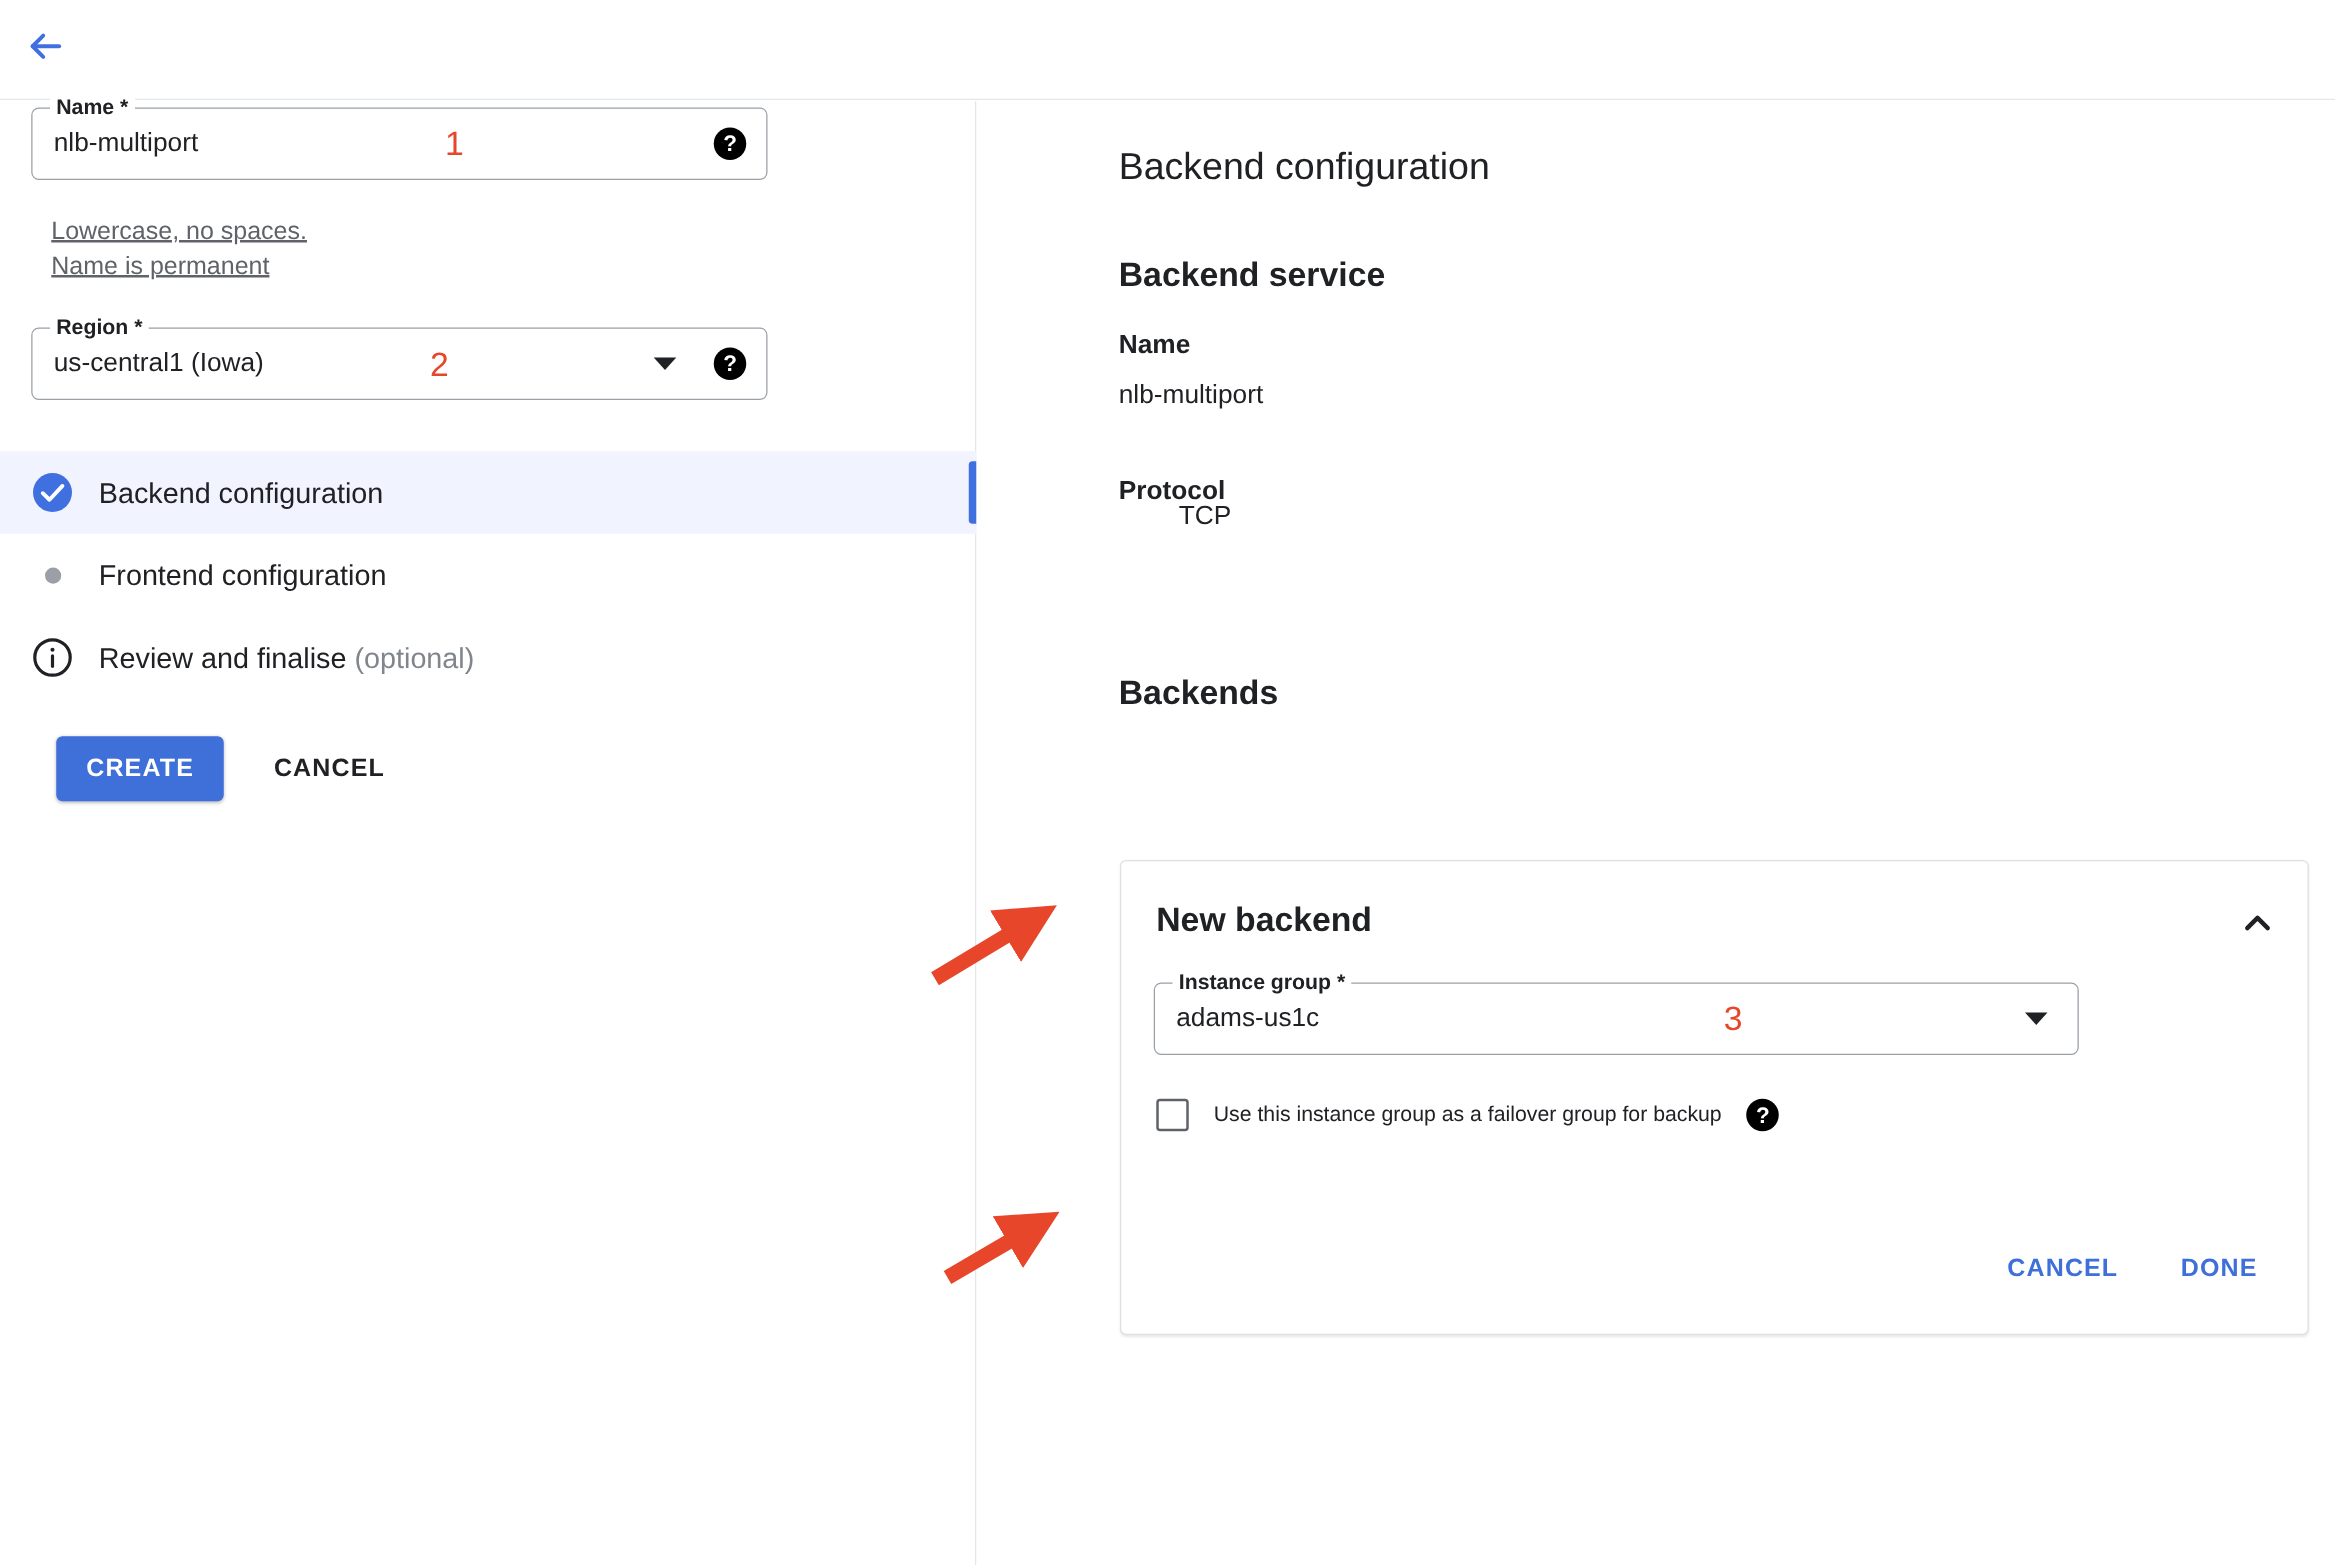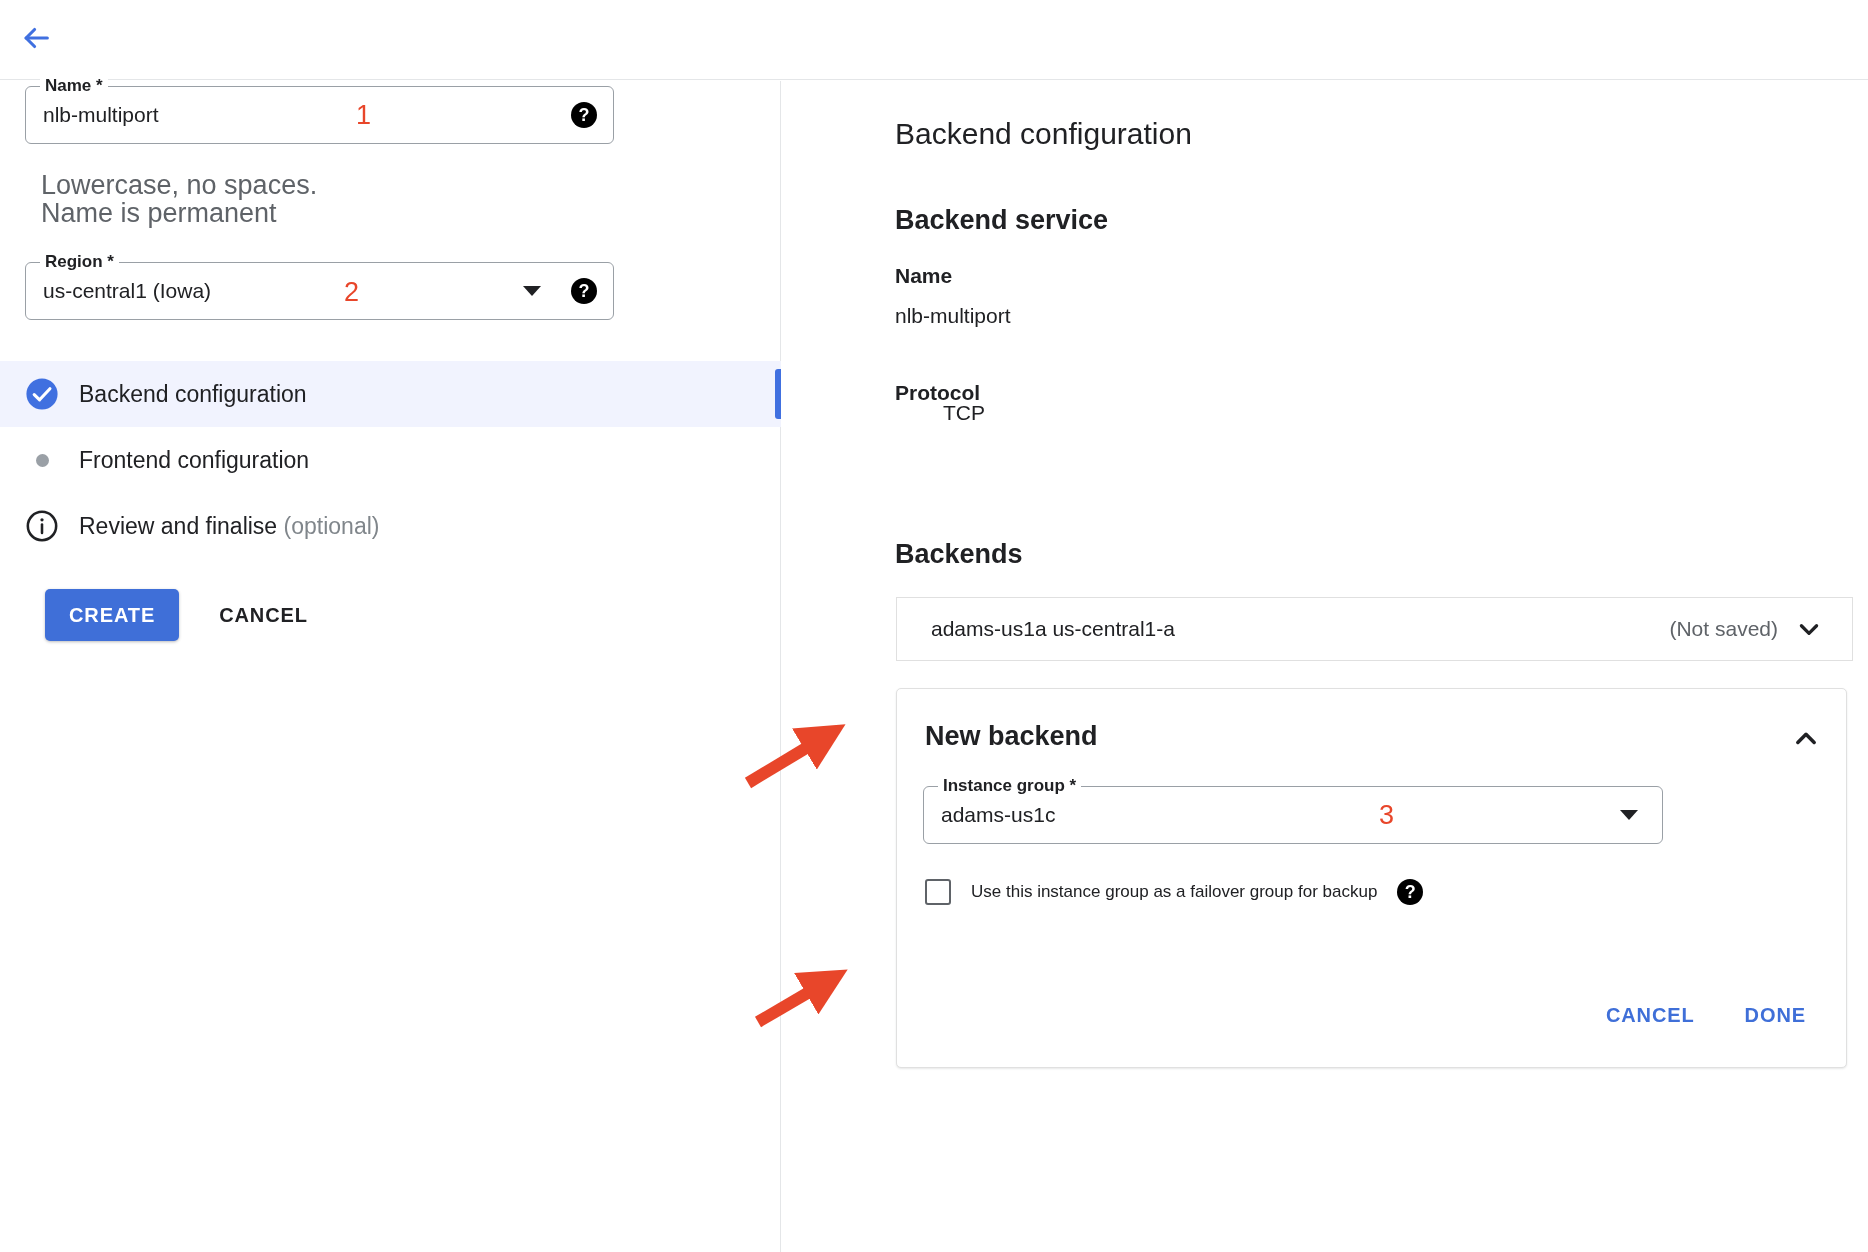--- a/index.html
+++ b/index.html
@@ -95,23 +95,24 @@
     cursor: pointer;
   }
 
   #name-field { left: 25px; top: 5px; width: 589px; height: 58px; }
   #name-help { position: absolute; right: 16px; }
   #name-annot { left: 330px; top: 13px; }
 
   #name-hint {
     position: absolute;
     left: 41px; top: 90px;
-    font-size: 27px;
+    font-size: 20px;
     color: #5f6368;
     line-height: 28px;
+    text-decoration: underline;
   }
 
   #region-field { left: 25px; top: 181px; width: 589px; height: 58px; }
   #region-annot { left: 318px; top: 14px; }
   #region-caret { position: absolute; right: 72px; }
   #region-help { position: absolute; right: 16px; }
 
   
   #steps { position: absolute; left: 0; top: 280px; width: 781px; }
   .step {
@@ -389,29 +390,20 @@
   <div id="backend-service-heading">Backend service</div>
 
   <div class="kv-label" id="svc-name-label">Name</div>
   <div class="kv-value" id="svc-name-value">nlb-multiport</div>
 
   <div class="kv-label" id="svc-proto-label">Protocol</div>
   <div class="kv-value" id="svc-proto-value">TCP</div>
 
   <div id="backends-heading">Backends</div>
 
-  <div id="backend-row">
-    <span id="backend-row-name">adams-us1a us-central1-a</span>
-    <span id="backend-row-status">(Not saved)</span>
-    <span class="chevron">
-      <svg width="26" height="26" viewBox="0 0 24 24" fill="none" stroke="#202124" stroke-width="3" stroke-linecap="round" stroke-linejoin="round">
-        <polyline points="5 9 12 16 19 9"></polyline>
-      </svg>
-    </span>
-  </div>
 
   <div id="new-backend-card">
     <div id="new-backend-title">New backend</div>
     <span id="new-backend-collapse">
       <svg width="28" height="28" viewBox="0 0 24 24" fill="none" stroke="#202124" stroke-width="3" stroke-linecap="round" stroke-linejoin="round">
         <polyline points="5 15 12 8 19 15"></polyline>
       </svg>
     </span>
 
     <div class="field" id="instance-group-field">

